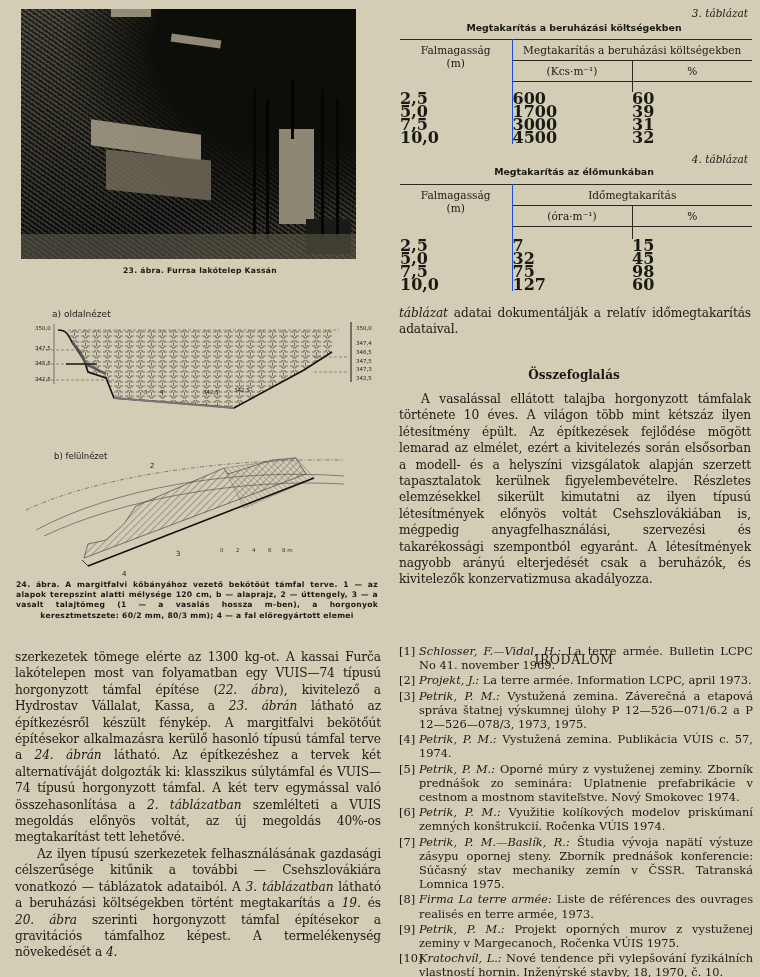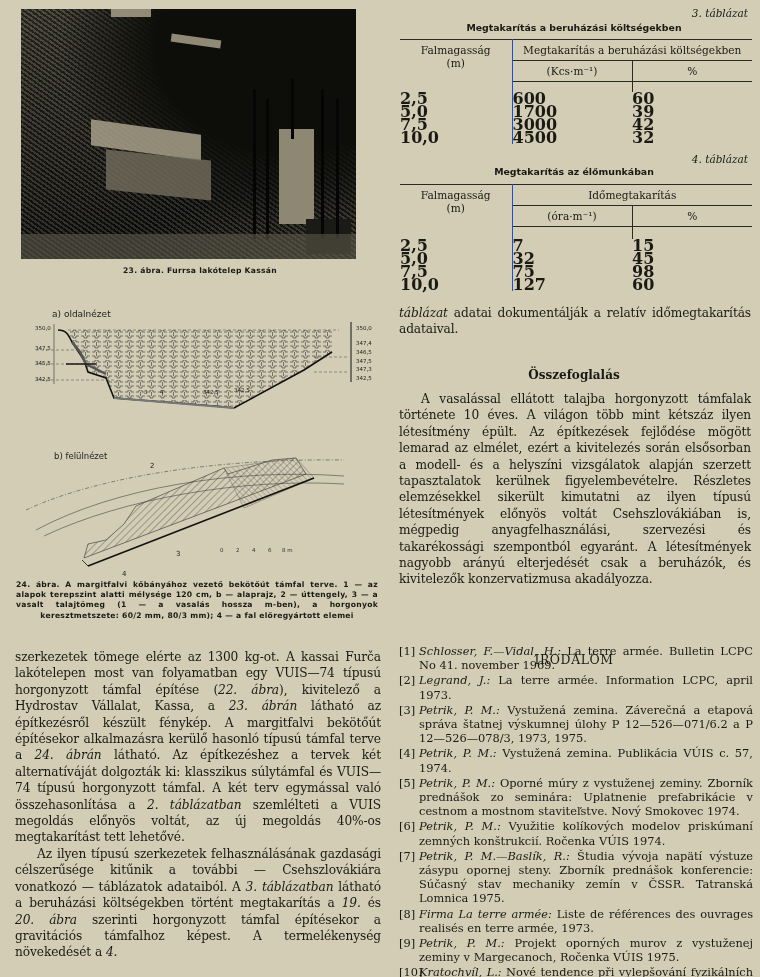--- a/index.html
+++ b/index.html
@@ -198,21 +198,21 @@
             <td class="num">60</td>
           </tr>
       <tr>
             <td class="c1 num">5,0</td>
             <td class="num">1700</td>
             <td class="num">39</td>
           </tr>
       <tr>
             <td class="c1 num">7,5</td>
             <td class="num">3000</td>
-            <td class="num">42</td>
+            <td class="num">31</td>
           </tr>
       <tr>
             <td class="c1 num">10,0</td>
             <td class="num">4500</td>
             <td class="num">32</td>
           </tr>
     </tbody>
       </table>
 
     <div class="tbl-label" style="top:153px;">4. táblázat</div>
@@ -267,21 +267,21 @@
 
     <div class="irodalom">IRODALOM</div>
 
     <div class="refs">
       <div class="ref">
           <span class="n">[1]</span>
           <span class="b"><i>Schlosser, F.—Vidal, H.:</i><span> La terre armée. Bulletin LCPC No 41. november 1969.</span></span>
         </div>
       <div class="ref">
           <span class="n">[2]</span>
-          <span class="b"><i>Legrand, J.:</i><span> La terre armée. Information LCPC, april 1973.</span></span>
+          <span class="b"><i>Projekt, J.:</i><span> La terre armée. Information LCPC, april 1973.</span></span>
         </div>
       <div class="ref">
           <span class="n">[3]</span>
           <span class="b"><i>Petrik, P. M.:</i><span> Vystužená zemina. Záverečná a etapová správa štatnej výskumnej úlohy P 12—526—071/6.2 a P 12—526—078/3, 1973, 1975.</span></span>
         </div>
       <div class="ref">
           <span class="n">[4]</span>
           <span class="b"><i>Petrik, P. M.:</i><span> Vystužená zemina. Publikácia VÚIS c. 57, 1974.</span></span>
         </div>
       <div class="ref">

